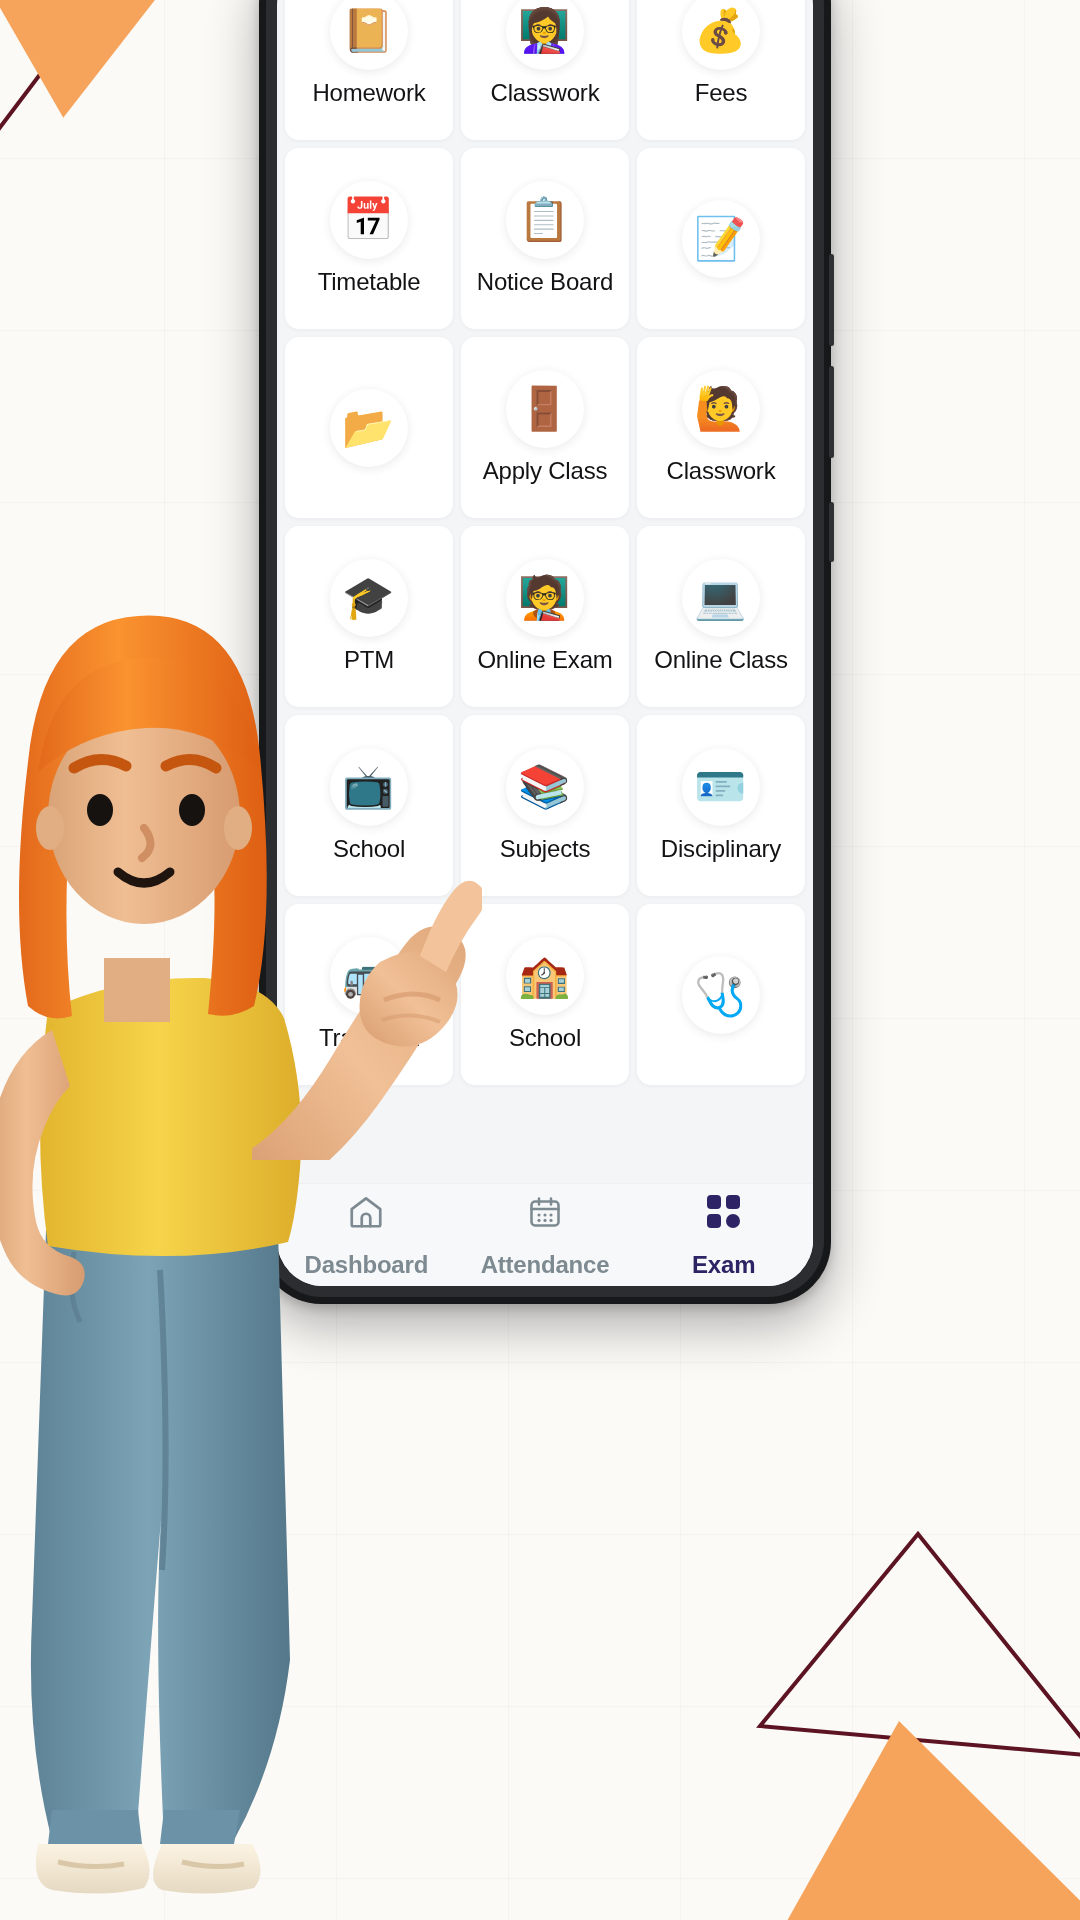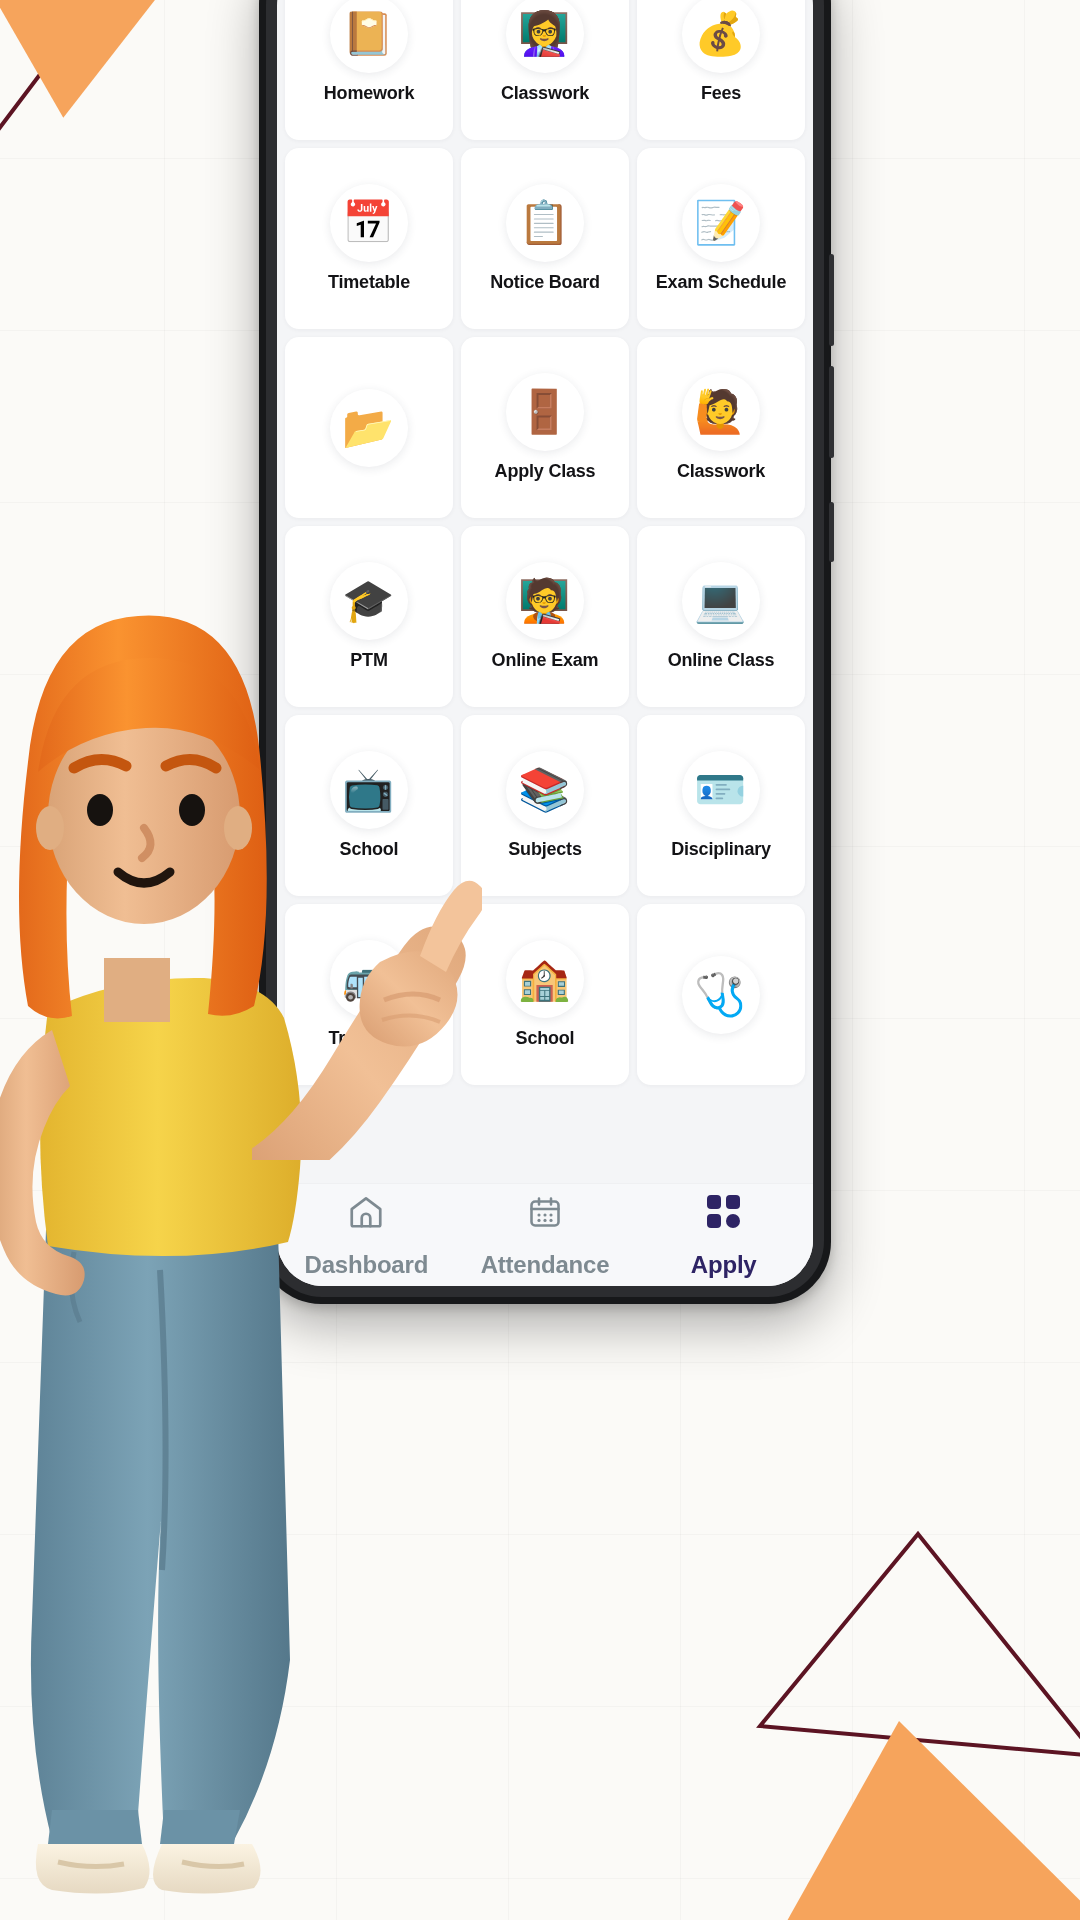--- a/index.html
+++ b/index.html
@@ -100,22 +100,22 @@
   }
   .tile-icon-wrap{
     width:78px; height:78px;
     border-radius:50%;
     background:#FFFFFF;
     box-shadow:0 2px 10px rgba(40,45,70,0.10);
     display:flex; align-items:center; justify-content:center;
     font-size:42px; line-height:1;
   }
   .tile-label{
-    font-size:18px;
-    font-weight:700;
+    font-size:24px;
+    font-weight:400;
     color:#131316;
     text-align:center;
     line-height:1.12;
     letter-spacing:-0.2px;
     max-width:100%;
   }
 
   
   #bottom-nav{
     position:absolute;
@@ -216,21 +216,20 @@
         <span class="tile-label">Timetable</span>
       </div>
 
       <div class="tile">
         <span class="tile-icon-wrap">📋</span>
         <span class="tile-label">Notice Board</span>
       </div>
 
       <div class="tile">
         <span class="tile-icon-wrap">📝</span>
-        <span class="tile-label">Exam Schedule</span>
       </div>
 
       <div class="tile">
         <span class="tile-icon-wrap">📂</span>
       </div>
 
       <div class="tile">
         <span class="tile-icon-wrap">🚪</span>
         <span class="tile-label">Apply Class</span>
       </div>
@@ -316,21 +315,21 @@
 
       <div class="nav-item active">
         <span class="nav-ico">
           <span id="more-ico-grid">
               <i></i>
               <i></i>
               <i></i>
               <i></i>
             </span>
         </span>
-        <span class="nav-label">Apply</span>
+        <span class="nav-label">Exam</span>
       </div>
 
     </div>
   </div>
 </div>
 
 <svg id="character" viewBox="0 0 360 1410">
   <defs>
     <linearGradient id="gJeans" x1="0" y1="0" x2="1" y2="0">
       <stop offset="0" stop-color="#5E8397"></stop>

